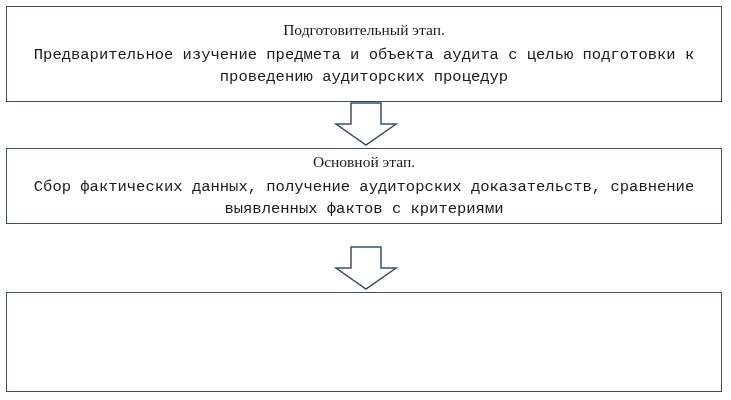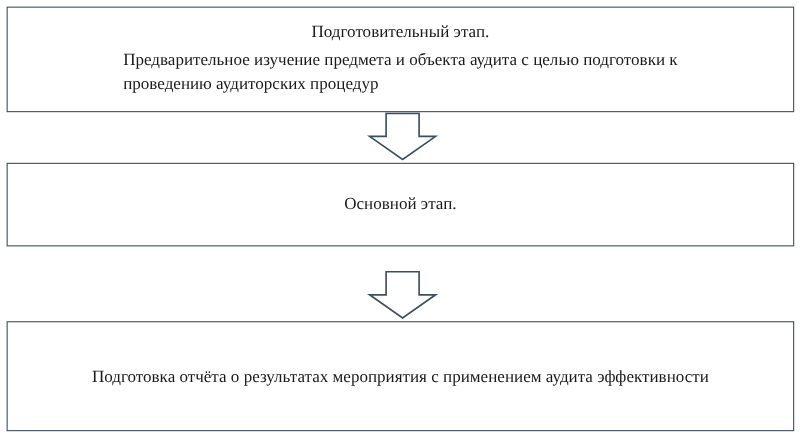--- a/index.html
+++ b/index.html
@@ -34,23 +34,24 @@
   }
   .stage-title {
     font-size: 15.5px;
     line-height: 1.45;
     text-align: center;
     white-space: pre-line;
   }
   .stage-desc {
     font-size: 15.5px;
     line-height: 1.45;
-    text-align: left;
+    text-align: center;
     white-space: pre-line;
     margin-top: 2px;
+    font-family: Liberation Mono, monospace;
   }
   #box-0 { top: 6px;   height: 96px; }
   #box-1 { top: 148px; height: 76px; }
   #box-2 { top: 292px; height: 100px; }
 
   .arrow {
     position: absolute;
     left: 50%;
     transform: translateX(-50%);
     width: 74px;
@@ -72,25 +73,26 @@
   </div>
 
   <div class="arrow" id="arrow-0">
     <svg width="74" height="44" viewBox="0 0 74 44" xmlns="http://www.w3.org/2000/svg">
       <polygon points="22,1 52,1 52,22 67,22 37,43 7,22 22,22" fill="#ffffff" stroke="#3d4f63" stroke-width="1.5" stroke-linejoin="miter"></polygon>
     </svg>
   </div>
 
   <div class="stage-box" id="box-1">
     <div class="stage-title">Основной этап.</div>
+    <div class="stage-desc">Сбор фактических данных, получение аудиторских доказательств, сравнение
+выявленных фактов с критериями</div>
   </div>
 
   <div class="arrow" id="arrow-1">
     <svg width="74" height="44" viewBox="0 0 74 44" xmlns="http://www.w3.org/2000/svg">
       <polygon points="22,1 52,1 52,22 67,22 37,43 7,22 22,22" fill="#ffffff" stroke="#3d4f63" stroke-width="1.5" stroke-linejoin="miter"></polygon>
     </svg>
   </div>
 
   <div class="stage-box" id="box-2">
-    <div class="stage-desc">Подготовка отчёта о результатах мероприятия с применением аудита эффективности</div>
   </div>
 
 </div>
 
 </body></html>

